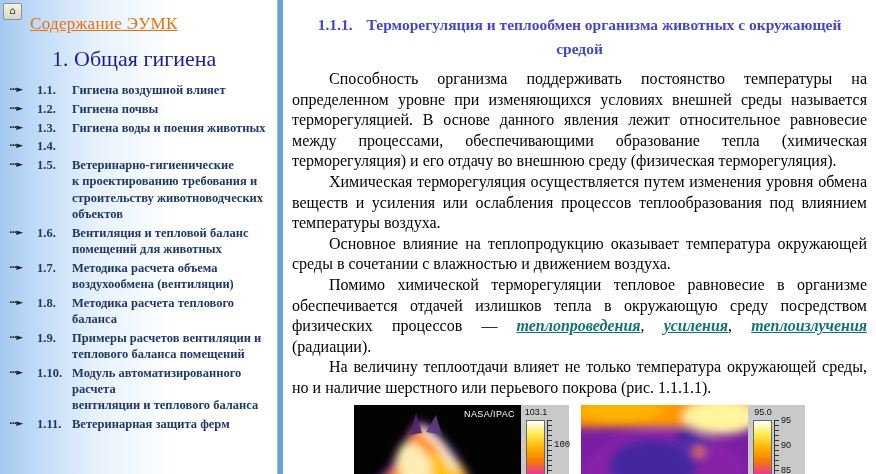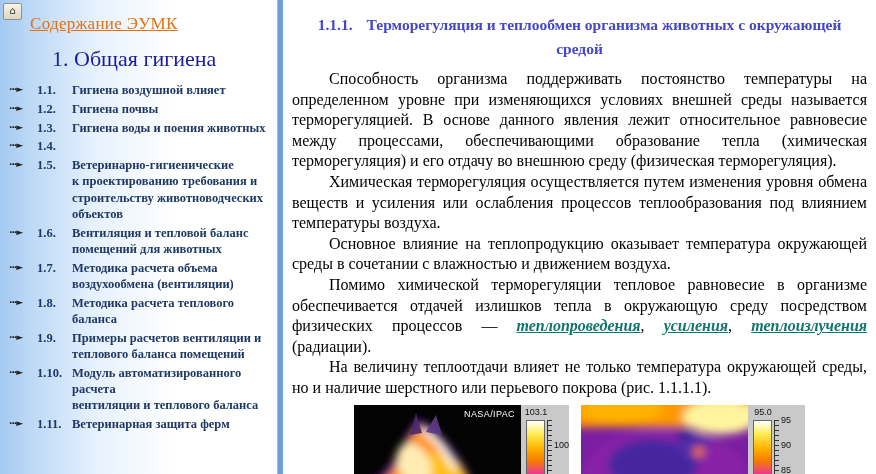--- a/index.html
+++ b/index.html
@@ -199,21 +199,21 @@
           <polygon points="72,27 82,10 88,30" fill="#5d3a85" opacity=".92"></polygon>
         </svg>
         <span class="credit credit-tr">NASA/IPAC</span>
       </div>
       <div class="scale scale-l">
         <span class="s-top">103.1</span>
         <div class="s-body">
           <div class="s-bar"></div>
           <div class="s-ruler"></div>
           <div class="s-ticks">
-              <span class="tick" style="top: 28.1818%;">100</span>
+              <span class="tick" style="top: 28.1818%; font-family: Liberation Mono, monospace;">100</span>
               <span class="tick" style="top: 73.6364%;">95</span>
             </div>
         </div>
         <span class="s-bot">92.1</span>
       </div>
     </div>
 
     <div class="panel">
       <div class="thermal">
         <svg width="167" height="122" viewBox="0 0 167 122">

